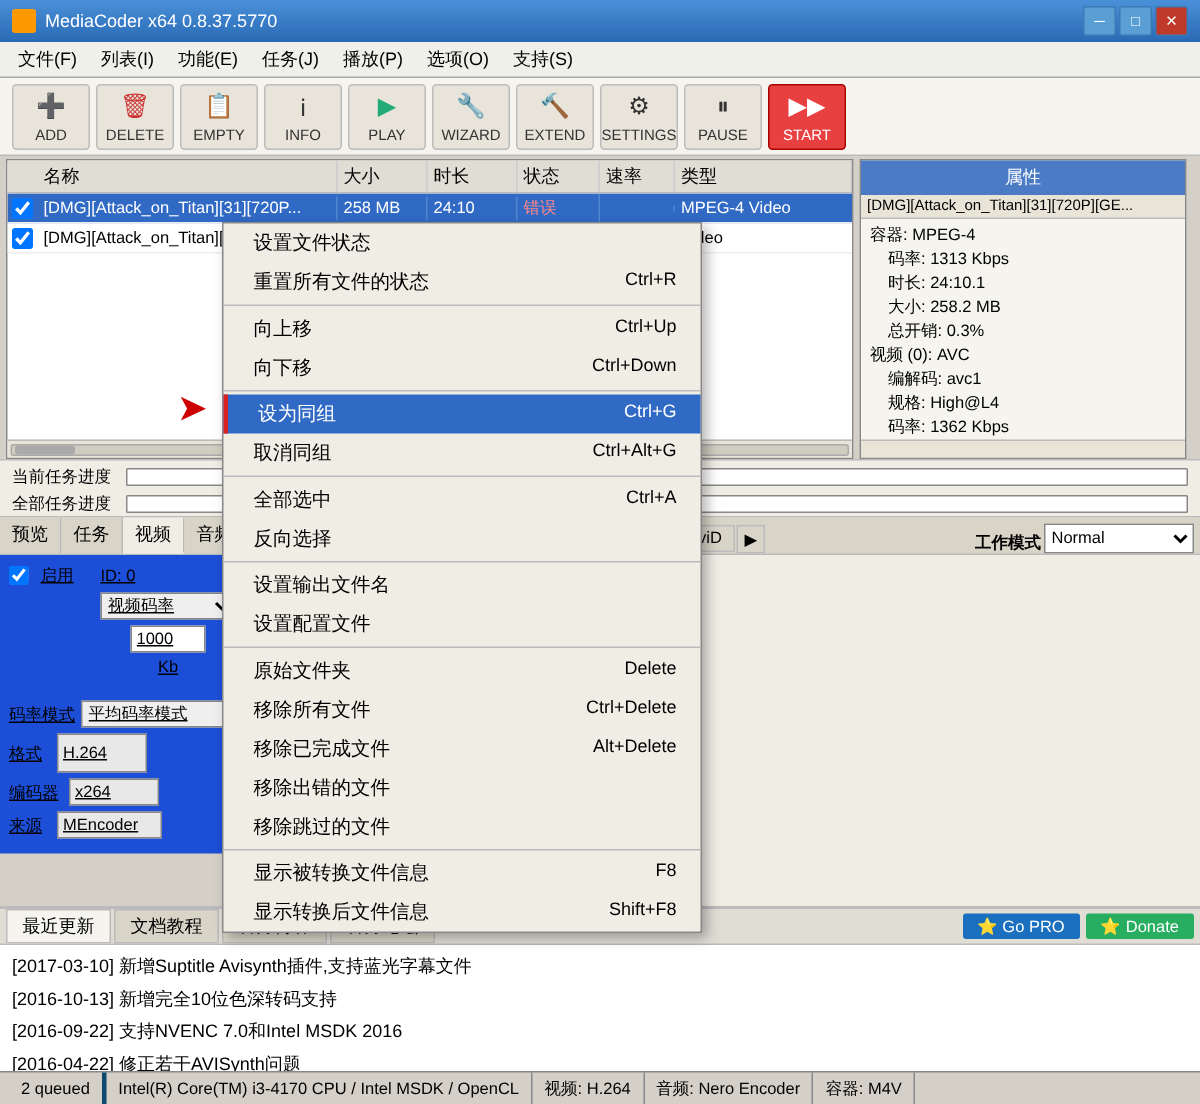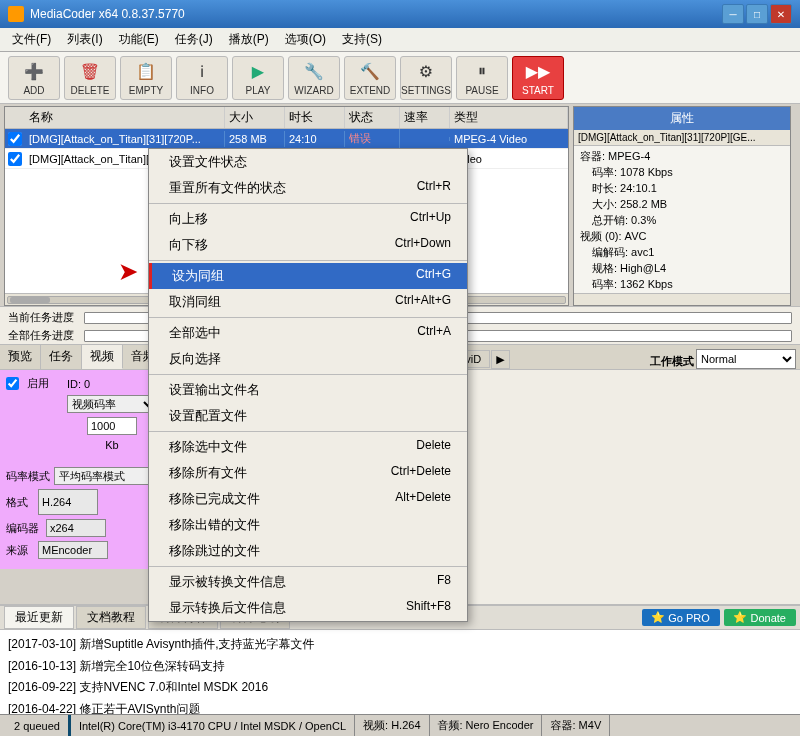--- a/index.html
+++ b/index.html
@@ -491,21 +491,21 @@
         <div style="width:40px; height:6px; background:#aaa; border-radius:2px; position:absolute; left:2px; top:0;"></div>
       </div>
     </div>
   </div>
 
   <div id="properties-panel" style="width:218px; border:1px solid #888; margin:0 4px 0 2px; background:#f5f4ef; display:flex; flex-direction:column;">
     <div id="prop-header" style="background:#4a7bc4; color:white; padding:3px 8px; font-size:12px; text-align:center;">属性</div>
     <div style="padding:2px 4px; font-size:10px; background:#e8e4d8; border-bottom:1px solid #bbb; overflow:hidden; white-space:nowrap;">[DMG][Attack_on_Titan][31][720P][GE...</div>
     <div id="prop-content" style="padding:3px 6px; font-size:11px; flex:1; overflow:auto;">
       <div class="prop-line">容器: MPEG-4</div>
-      <div class="prop-line prop-indent">码率: 1078 Kbps</div>
+      <div class="prop-line prop-indent">码率: 1313 Kbps</div>
       <div class="prop-line prop-indent">时长: 24:10.1</div>
       <div class="prop-line prop-indent">大小: 258.2 MB</div>
       <div class="prop-line prop-indent">总开销: 0.3%</div>
       <div class="prop-line">视频 (0): AVC</div>
       <div class="prop-line prop-indent">编解码: avc1</div>
       <div class="prop-line prop-indent">规格: High@L4</div>
       <div class="prop-line prop-indent">码率: 1362 Kbps</div>
 
     </div>
     <div style="height:12px; background:#e8e4d8; border-top:1px solid #bbb;"></div>
@@ -526,21 +526,21 @@
 <div id="tabs-area" style="height:210px; display:flex; background:#e8e4d8; border-top:1px solid #bbb;">
 
   <div id="left-tabs" style="width:225px; border-right:1px solid #bbb; display:flex; flex-direction:column;">
     <div class="tab-row" style="display:flex; background:#d8d4c8; border-bottom:1px solid #bbb;">
       <div class="tab-item" style="padding:3px 8px; font-size:12px; cursor:pointer; border-right:1px solid #bbb; background:#d8d4c8;">预览</div>
       <div class="tab-item" style="padding:3px 8px; font-size:12px; cursor:pointer; border-right:1px solid #bbb; background:#d8d4c8;">任务</div>
       <div class="tab-item active" style="padding:3px 8px; font-size:12px; cursor:pointer; border-right:1px solid #bbb; background:#f0ede5;">视频</div>
       <div class="tab-item" style="padding:3px 8px; font-size:12px; cursor:pointer; border-right:1px solid #bbb; background:#d8d4c8;">音频</div>
       <div class="tab-item" style="padding:3px 8px; font-size:12px; cursor:pointer; background:#d8d4c8;">容器</div>
     </div>
-    <div id="left-tab-content" style="padding:6px; flex:1; background:#f0abfc;">
+    <div id="left-tab-content" style="padding:6px; flex:1; background:#1d4ed8;text-decoration:underline;">
       <div class="form-row" style="display:flex; align-items:center; gap:8px; margin-bottom:4px;">
         <input type="checkbox" checked="" style="">
         <span style="font-size:11px;">启用</span>
         <span style="font-size:11px; margin-left:10px;">ID: 0</span>
       </div>
       <div class="form-row" style="display:flex; align-items:center; gap:4px; margin-bottom:16px;flex-direction:column;">
         <select style="height:18px; font-size:11px; width:90px;">
           <option>视频码率</option>
         </select>
         <input type="text" style="width: 50px; height: 18px; border: 1px solid rgb(136, 136, 136); padding: 1px 3px; font-size: 11px;" value="1000">
@@ -731,21 +731,21 @@
   </div>
   <div class="ctx-divider"></div>
   <div class="ctx-item">
     <span>设置输出文件名</span>
   </div>
   <div class="ctx-item">
     <span>设置配置文件</span>
   </div>
   <div class="ctx-divider"></div>
   <div class="ctx-item">
-    <span>移除选中文件</span>
+    <span>原始文件夹</span>
     <span class="ctx-shortcut">Delete</span>
   </div>
   <div class="ctx-item">
     <span>移除所有文件</span>
     <span class="ctx-shortcut">Ctrl+Delete</span>
   </div>
   <div class="ctx-item">
     <span>移除已完成文件</span>
     <span class="ctx-shortcut">Alt+Delete</span>
   </div>

